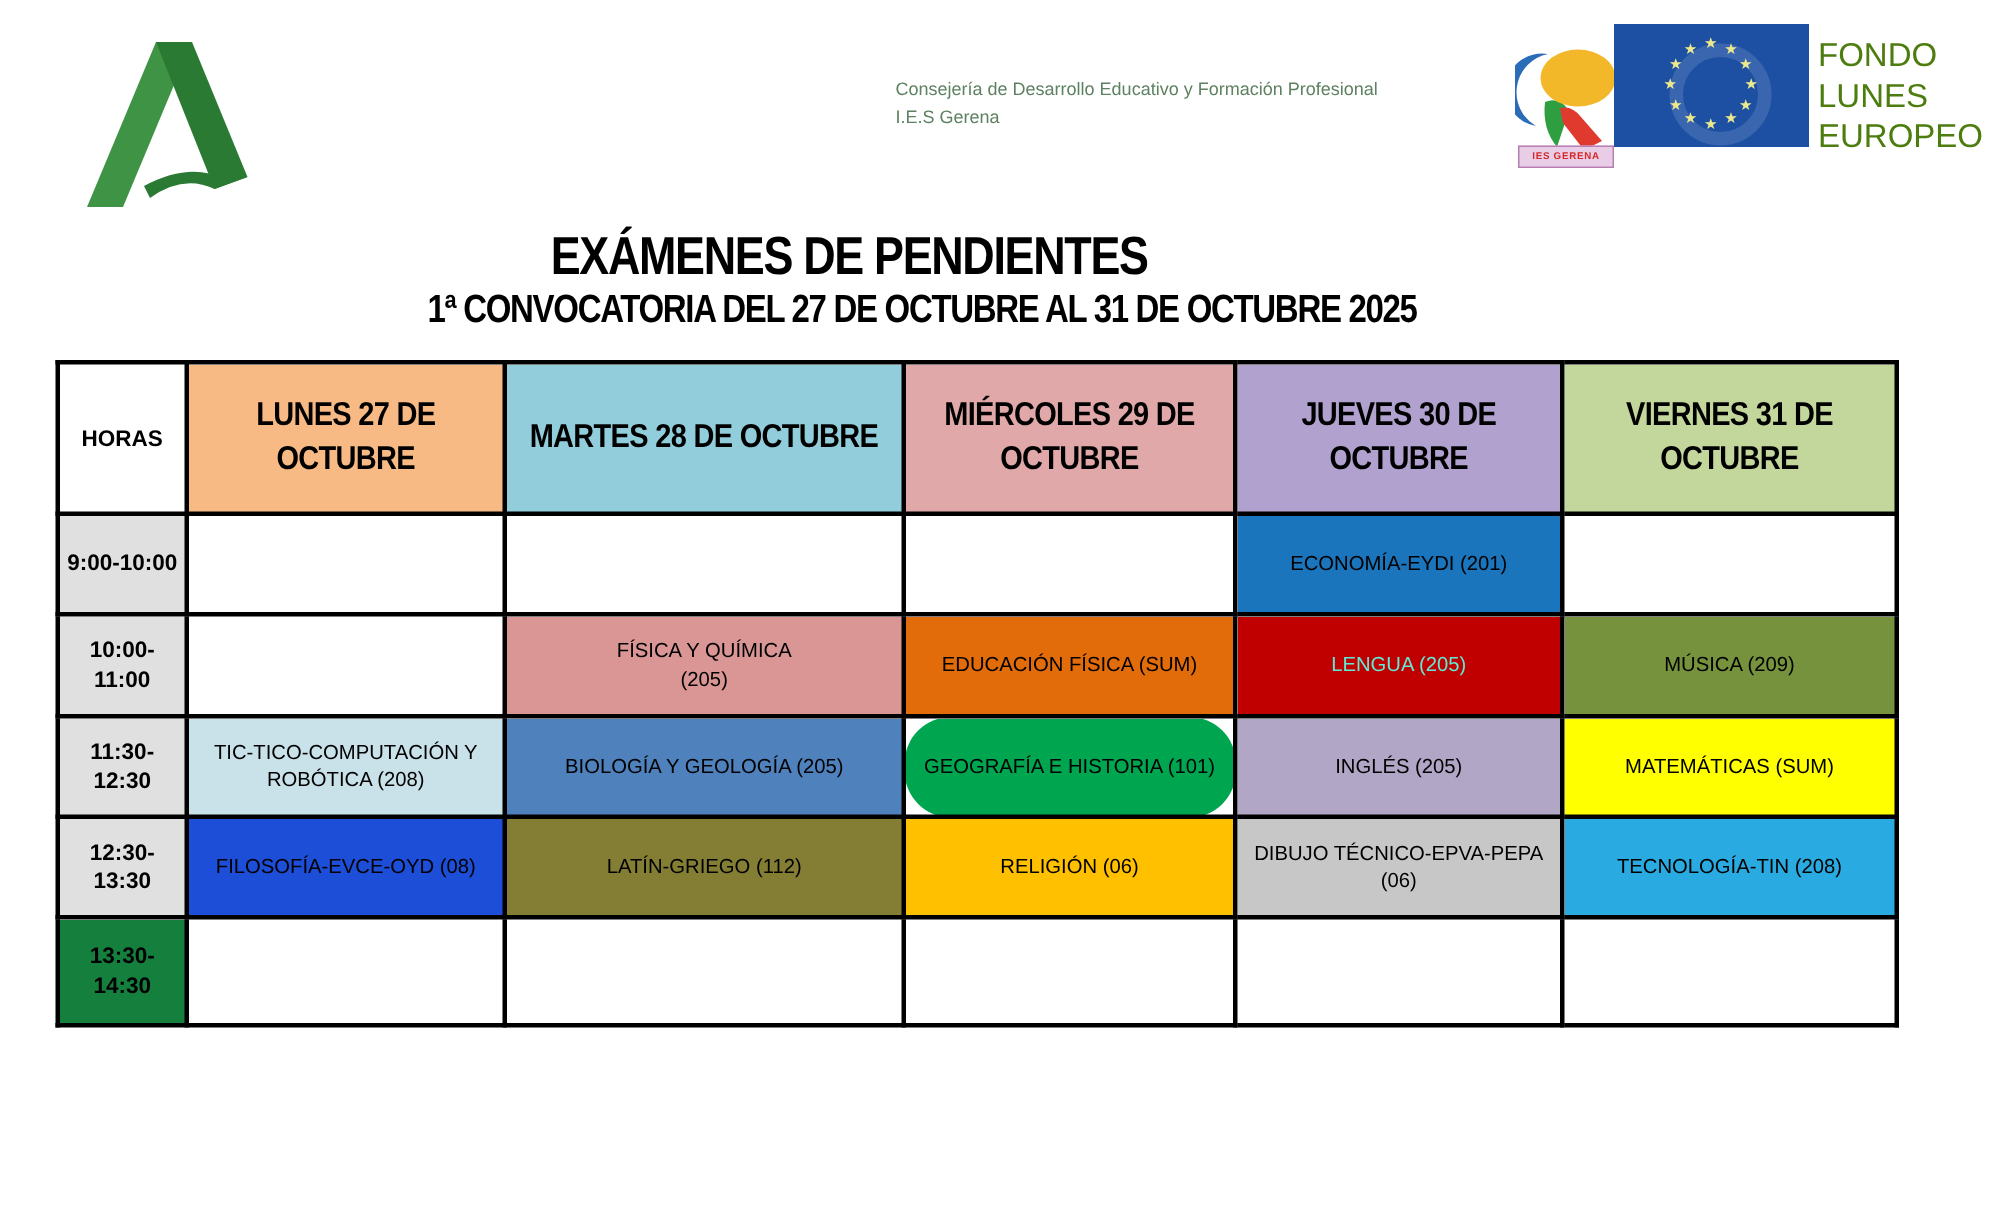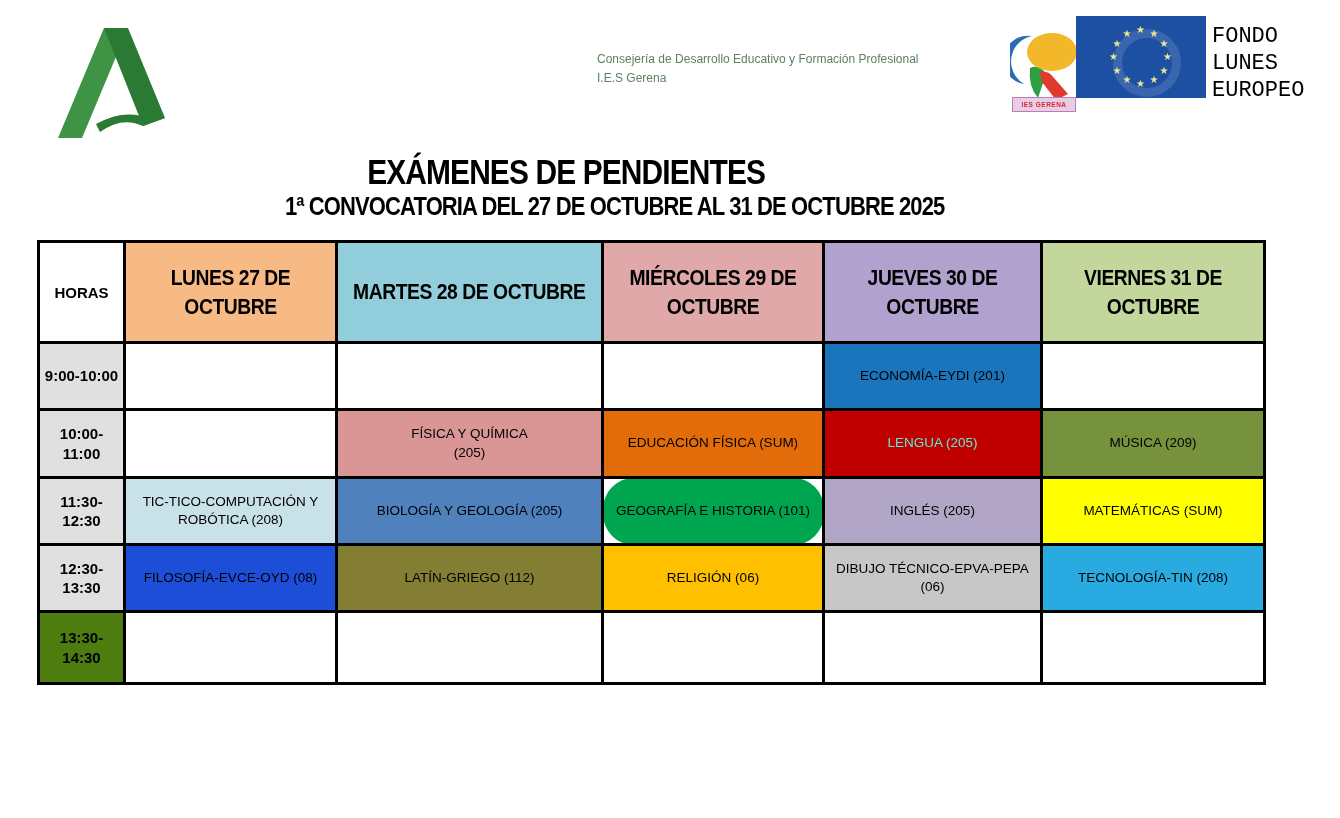--- a/index.html
+++ b/index.html
@@ -10,21 +10,21 @@
   
   .junta-logo{position:absolute;left:52px;top:20px;width:118px;height:122px;}
   .consejeria{position:absolute;left:597px;top:50px;font-size:12px;line-height:1.55;}
   .ies-logo{position:absolute;left:1010px;top:26px;width:70px;height:90px;}
   .ies-band{position:absolute;left:2px;bottom:4px;width:62px;height:13px;background:#e9cde6;
     border:1px solid #b87fb3;font-size:6.5px;font-weight:bold;color:#d22a2a;
     display:flex;align-items:center;justify-content:center;letter-spacing:.5px;}
   .eu-flag{position:absolute;left:1076px;top:16px;width:130px;height:82px;}
   .eu-ring{position:absolute;left:37px;top:13px;width:50px;height:50px;border:9px solid #3a66b0;border-radius:50%;}
   .eu-star{position:absolute;font-size:10px;line-height:1;}
-  .fse-text{position:absolute;left:1212px;top:24px;font-size:22px;line-height:1.22;color:#000000;font-family:Liberation Mono, monospace;}
+  .fse-text{position:absolute;left:1212px;top:24px;font-size:22px;line-height:1.22;color:#4d7c0f;}
   
   .title-wrap{position:absolute;left:0;top:152px;width:1132px;display:flex;justify-content:center;}
   .title-main{font-size:34px;font-weight:900;letter-spacing:-1px;transform:scale(.88,1.05);white-space:nowrap;}
   .subtitle-wrap{position:absolute;left:0;top:192px;width:1230px;display:flex;justify-content:center;}
   .title-sub{font-size:25px;font-weight:900;letter-spacing:-1px;transform:scale(.88,1.05);white-space:nowrap;}
   
   table.timetable{position:absolute;left:37px;top:240px;border-collapse:collapse;table-layout:fixed;}
   .timetable th,.timetable td{border:3px solid #000;text-align:center;vertical-align:middle;padding:2px 3px;overflow:hidden;}
   .corner-cell{background:#fff;font-size:15px;font-weight:bold;}
   .day-header{height:94px;}
@@ -140,21 +140,21 @@
       </tr>
       <tr>
         <th class="time-cell" style="background-color: rgb(224, 224, 224);">12:30-13:30</th>
         <td class="exam-cell" style="background-color: #1d4ed8;"><span>FILOSOFÍA-EVCE-OYD (08)</span></td>
         <td class="exam-cell" style="background-color: rgb(132, 126, 53);"><span>LATÍN-GRIEGO (112)</span></td>
         <td class="exam-cell" style="background-color: rgb(255, 192, 0);"><span>RELIGIÓN (06)</span></td>
         <td class="exam-cell" style="background-color: rgb(199, 199, 199);"><span>DIBUJO TÉCNICO-EPVA-PEPA (06)</span></td>
         <td class="exam-cell" style="background-color: rgb(41, 171, 226);"><span>TECNOLOGÍA-TIN (208)</span></td>
       </tr>
       <tr>
-        <th class="time-cell" style="background-color: #4d7c0f;">13:30-14:30</th>
+        <th class="time-cell" style="background-color: #15803d;">13:30-14:30</th>
         <td class="exam-cell" style="background-color: rgb(255, 255, 255);"><span></span></td>
         <td class="exam-cell" style="background-color: rgb(255, 255, 255);"><span></span></td>
         <td class="exam-cell" style="background-color: rgb(255, 255, 255);"><span></span></td>
         <td class="exam-cell" style="background-color: rgb(255, 255, 255);"><span></span></td>
         <td class="exam-cell" style="background-color: rgb(255, 255, 255);"><span></span></td>
       </tr>
     </tbody>
 </table>
 
 </body></html>

